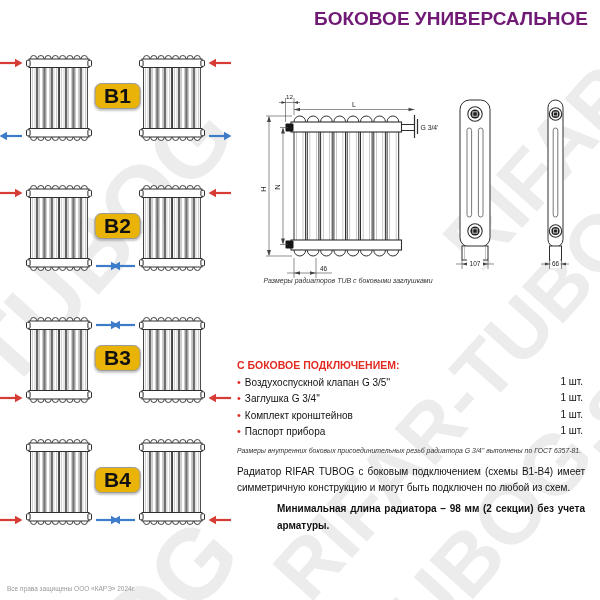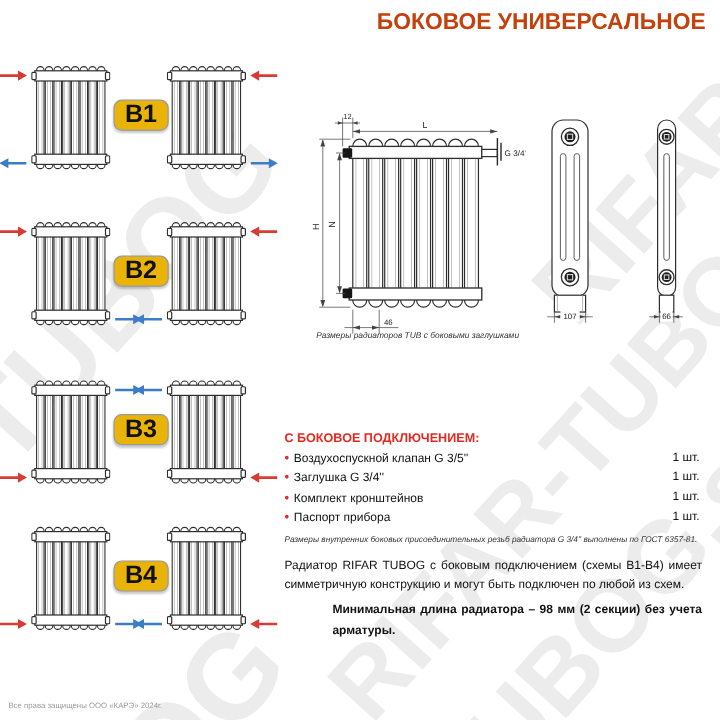--- a/index.html
+++ b/index.html
@@ -7,21 +7,21 @@
         font-family:"Liberation Sans",sans-serif;color:#111;}
   .wm{position:absolute;z-index:0;font-weight:800;color:#ececec;white-space:nowrap;
       transform-origin:0 0;line-height:1;user-select:none;}
   .wm1{left:-50px;top:340px;font-size:95px;transform:rotate(-48deg);}
   .wm2{left:-60px;top:770px;font-size:100px;transform:rotate(-48deg);}
   .wm3{left:150px;top:850px;font-size:85px;transform:rotate(-48deg);}
   .wm4{left:260px;top:560px;font-size:80px;transform:rotate(-48deg);}
   .wm5{left:430px;top:230px;font-size:80px;transform:rotate(-48deg);}
   .layer{position:absolute;inset:0;z-index:1;}
   .title{position:absolute;top:8px;right:12px;text-align:right;font-size:19px;
-         font-weight:800;line-height:1.15;color:#c2410c;}
+         font-weight:800;line-height:1.15;color:#701a75;}
   .scheme{position:absolute;left:0;width:235px;height:104px;}
   .s1{top:46px}.s2{top:176px}.s3{top:308px}.s4{top:430px}
   .radwrap{position:absolute;top:0;width:66px;height:104px;}
   .radwrap.l{left:26px}.radwrap.r{left:139px}
   .slabel{position:absolute;left:50%;top:37px;transform:translateX(-50%);
           background:#eab308;border:1.5px solid #9a9a9a;border-radius:7px;
           padding:0 9px;font-size:21px;font-weight:800;
           box-shadow:0 1.5px 2px rgba(0,0,0,.22);}
   .arrow{position:absolute;width:24px;height:10px;display:block;}
   .arrow svg{display:block}

